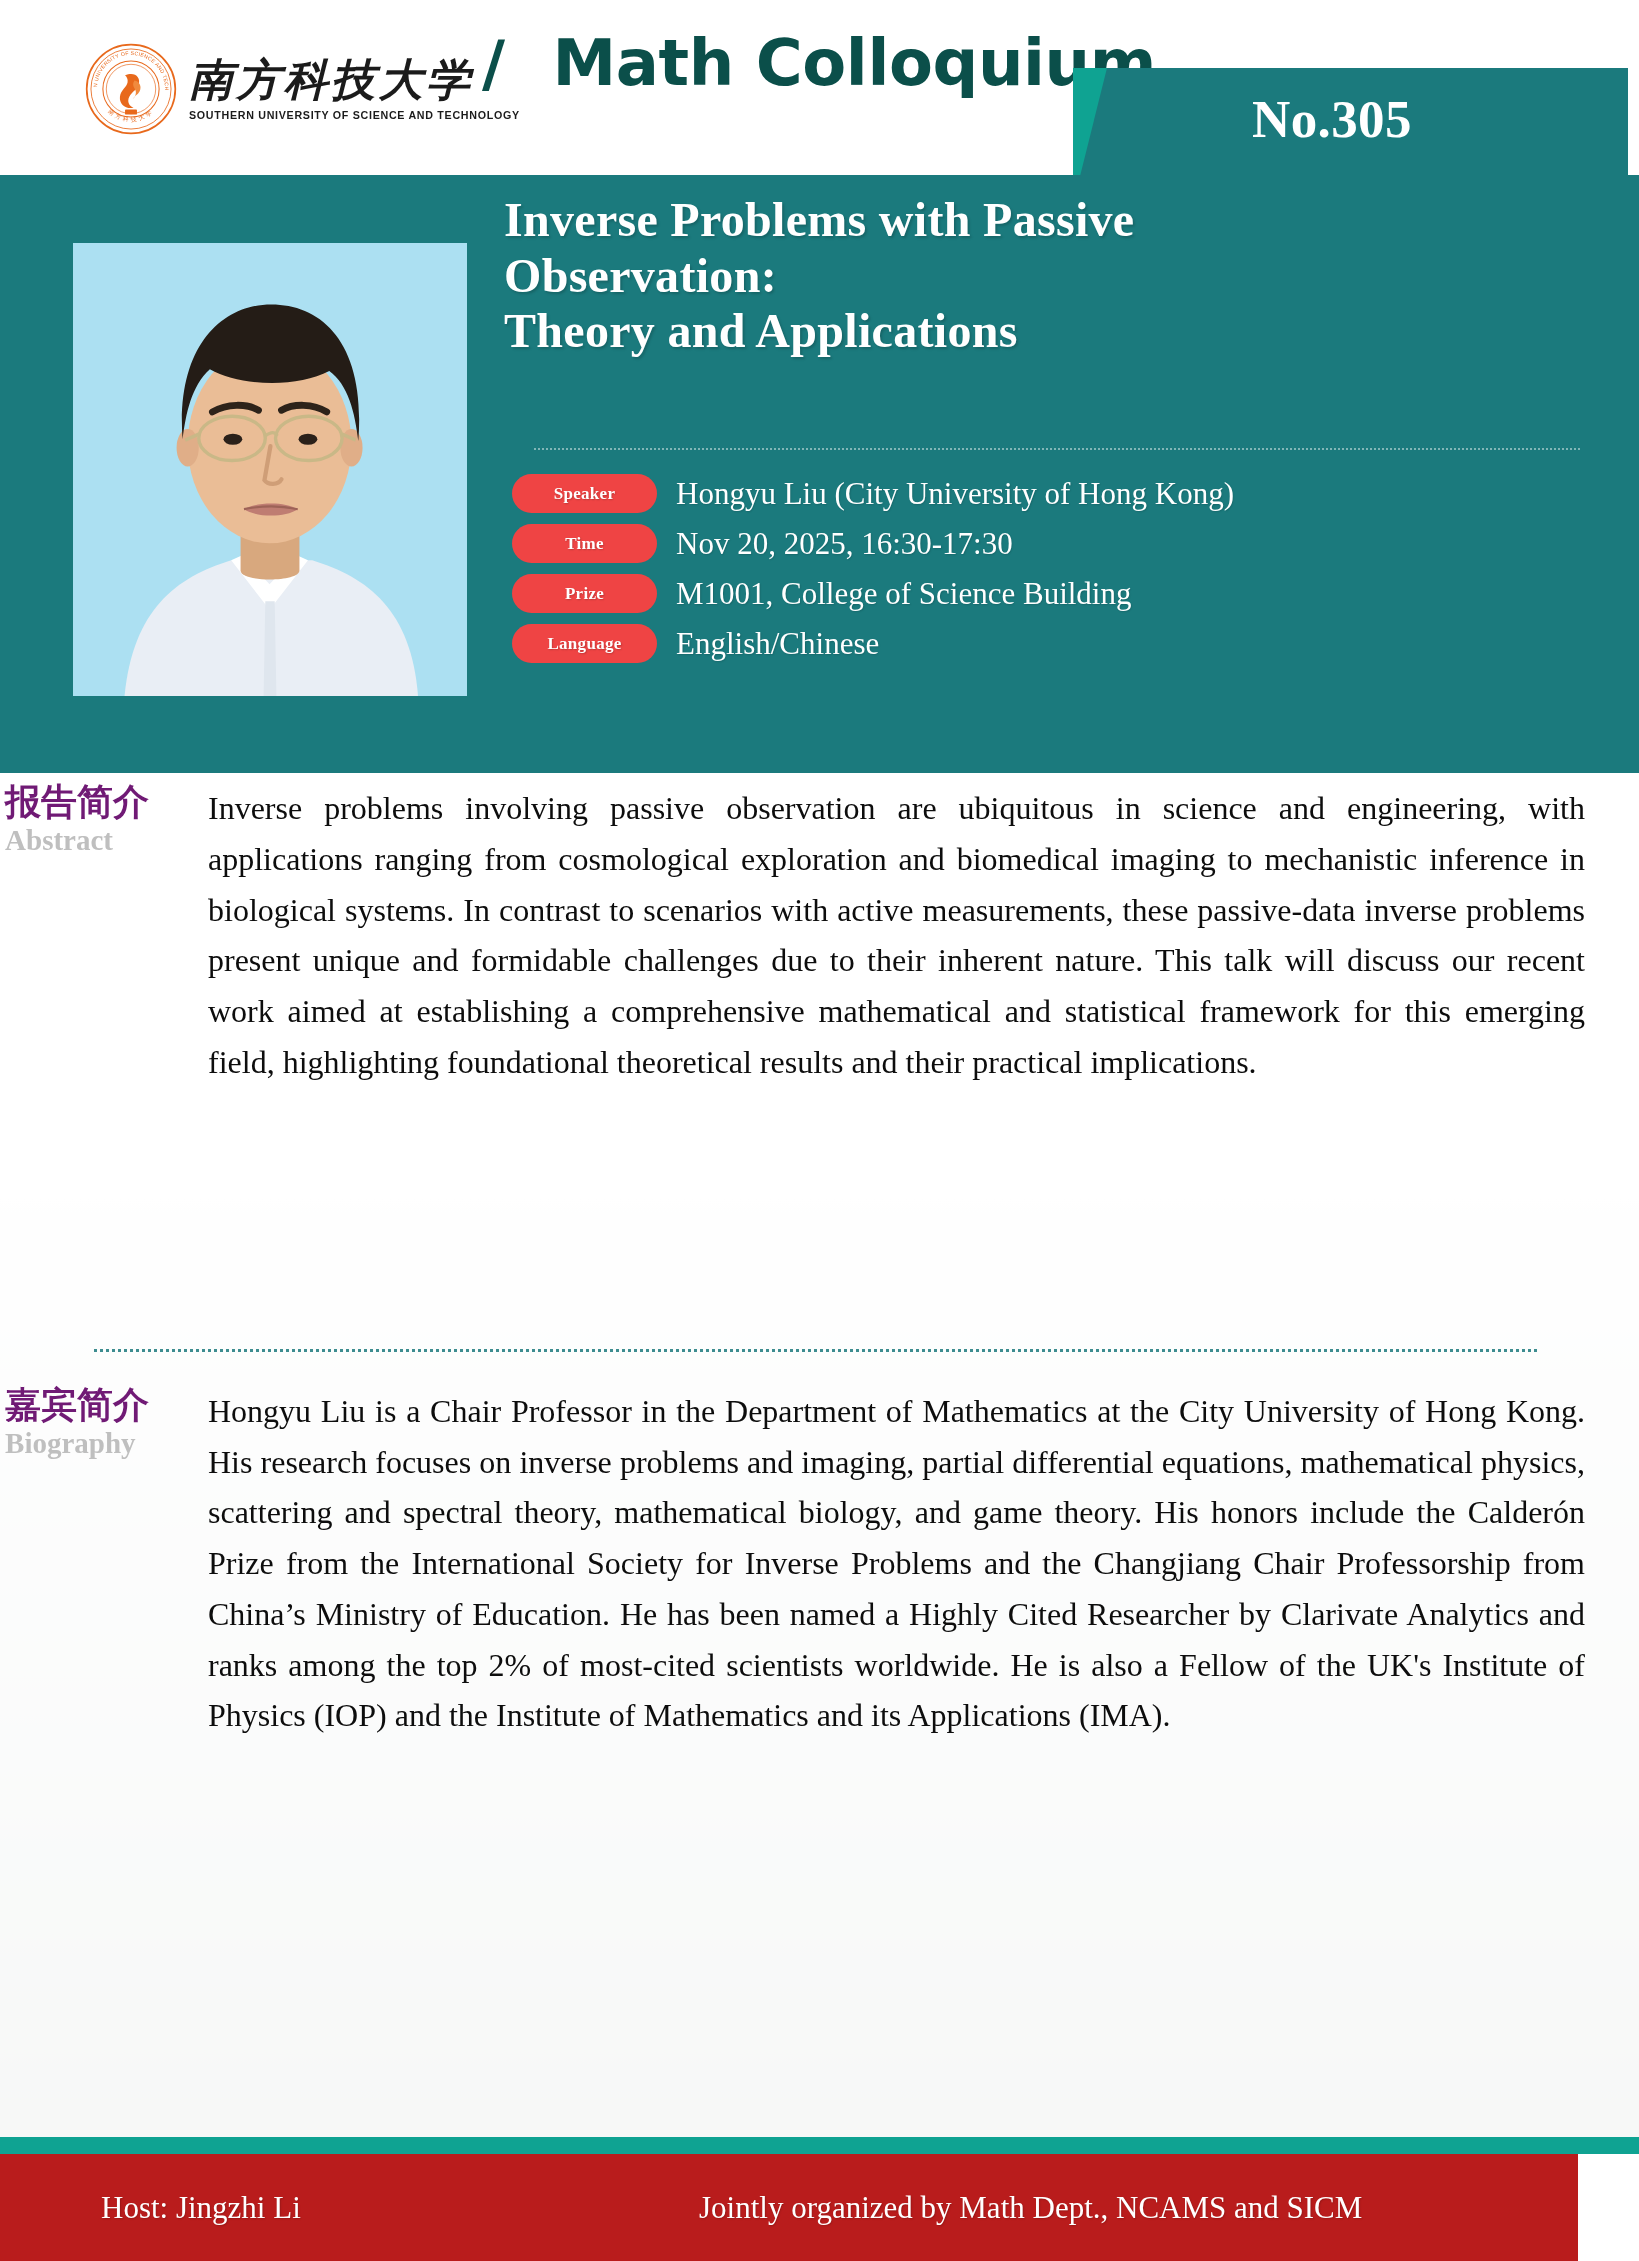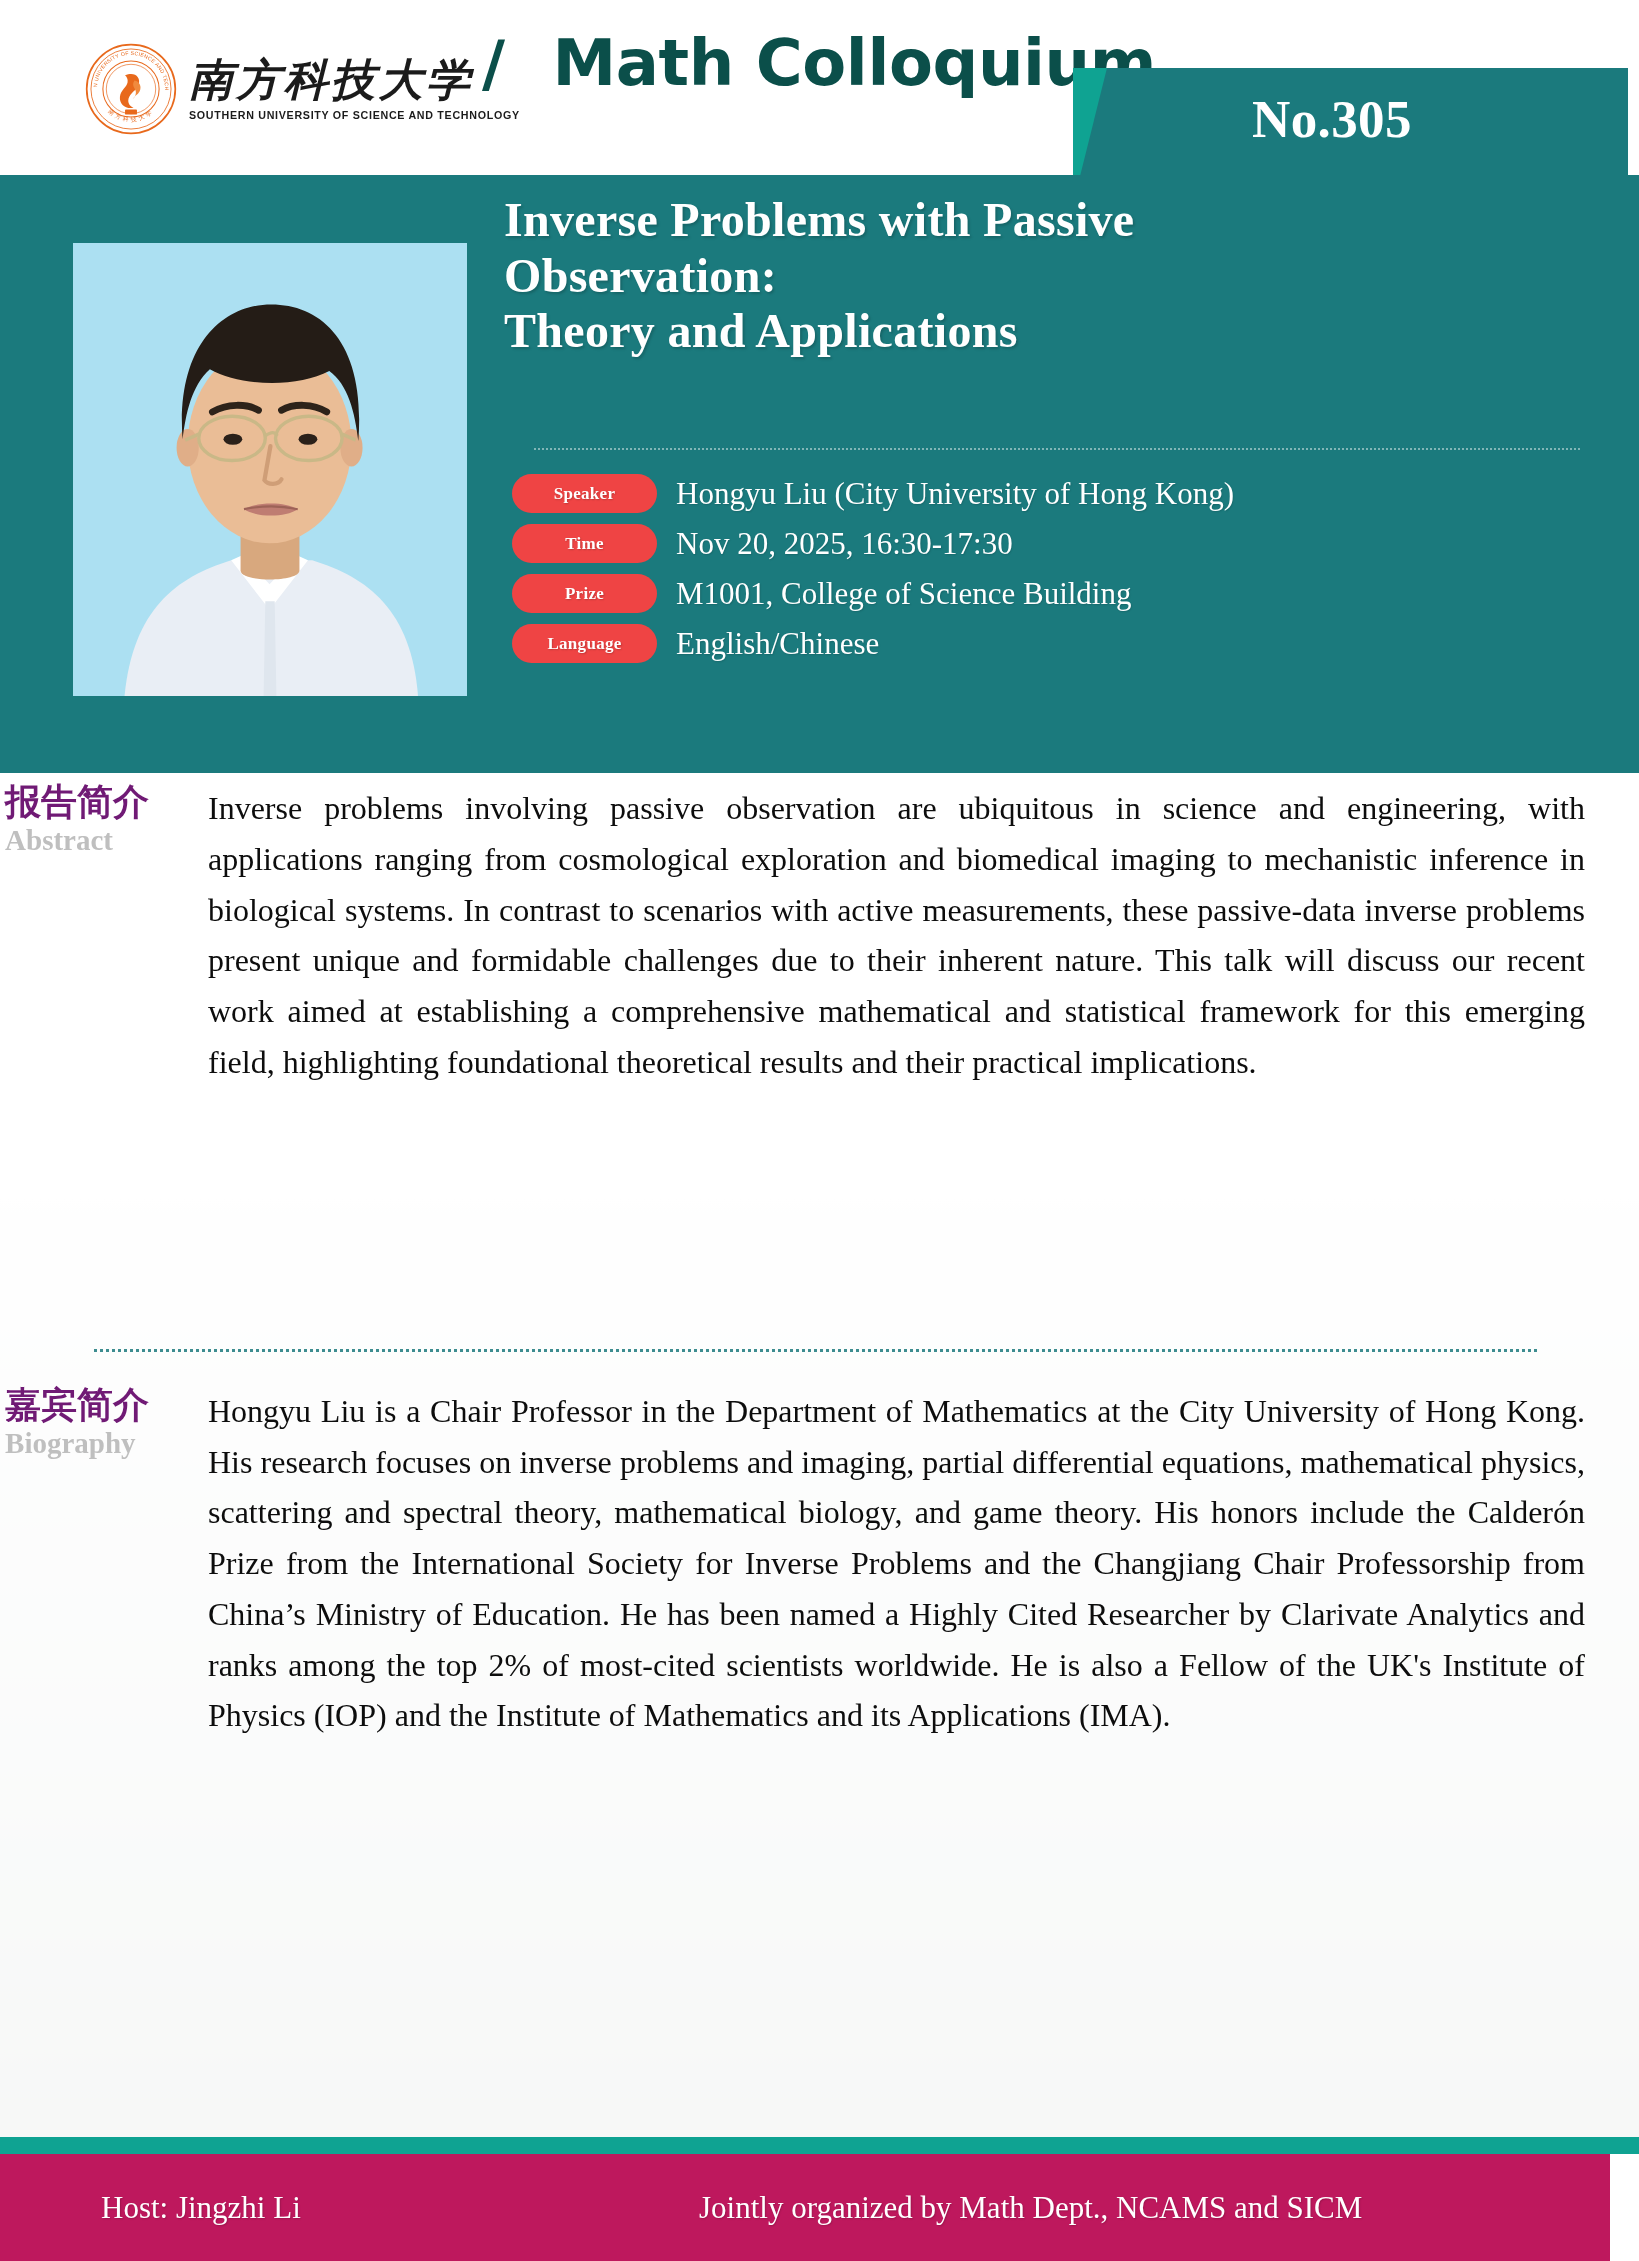--- a/index.html
+++ b/index.html
@@ -261,22 +261,21 @@
   .footer-stripe {
     position: absolute;
     left: 0; top: 2137px;
     width: 1640px; height: 17px;
     background: #0fa392;
   }
   .footer {
     position: absolute;
     left: 0; top: 2154px;
     width: 1578px; height: 107px;
-    background: #be185d;
-    padding-left: 32px;
+    background: #b91c1c;
   }
   .footer-host {
     position: absolute;
     left: 101px; top: 36px;
     color: #ffffff;
     font-family: "Liberation Serif", serif;
     font-size: 31px;
     text-shadow: 0.9px 0.9px 1.7px rgba(0,0,0,0.18);
     white-space: nowrap;
   }

